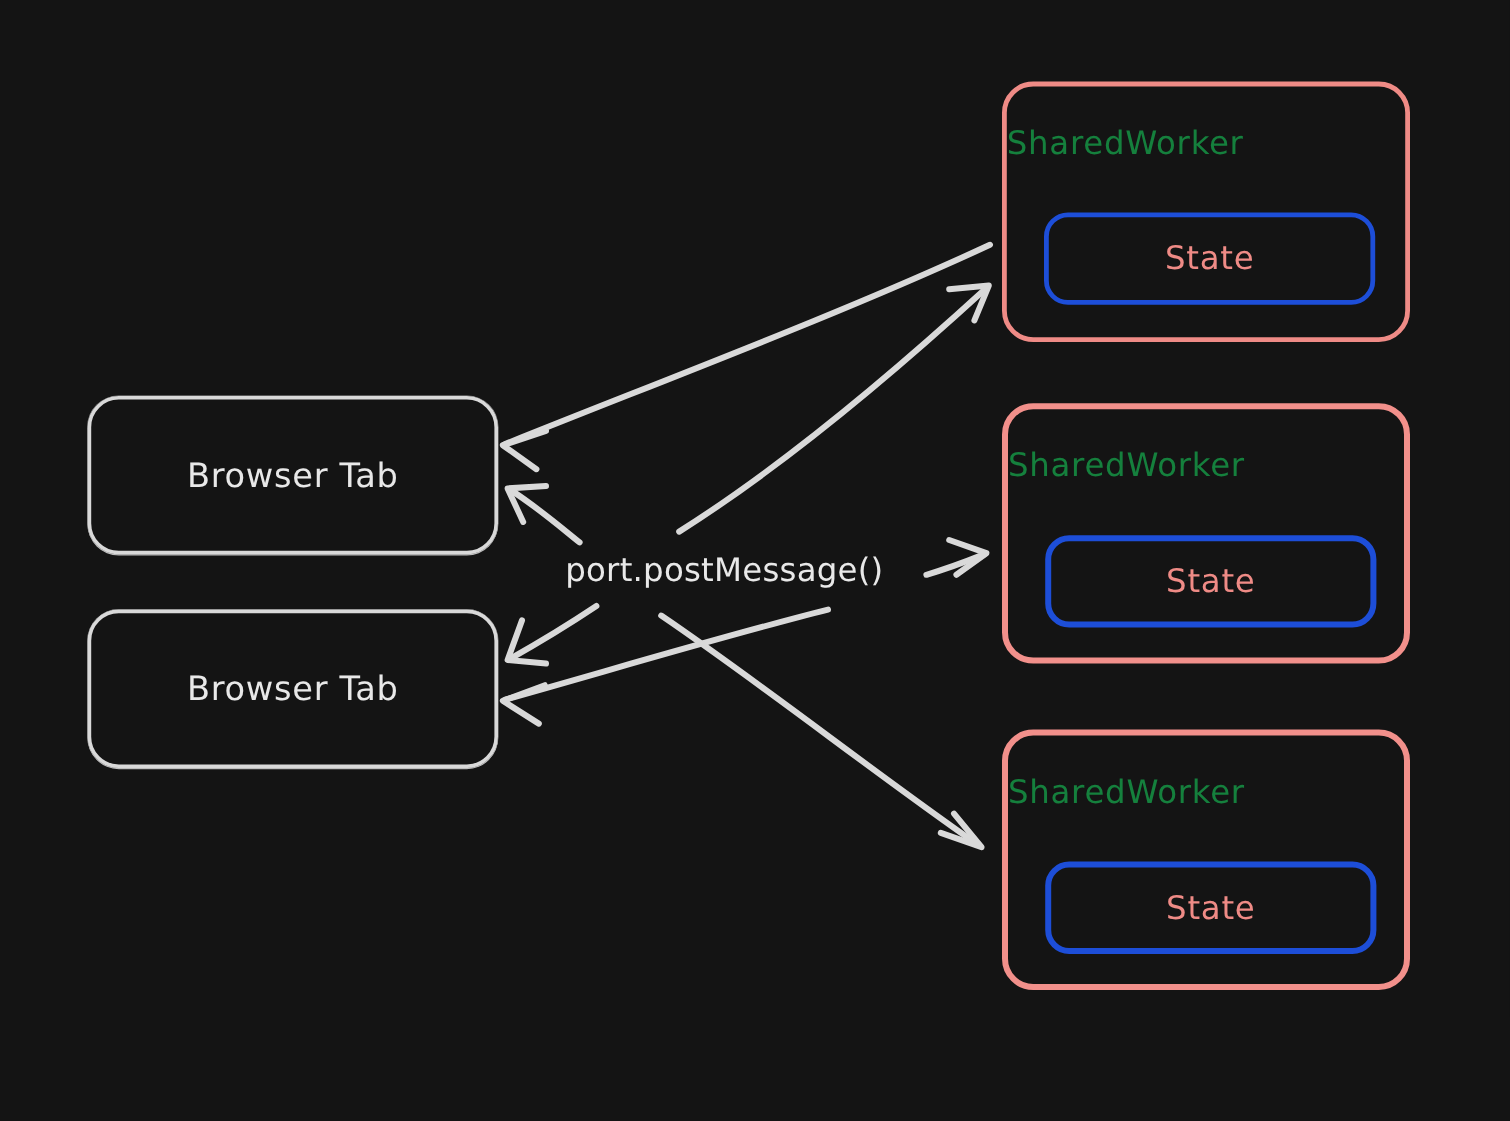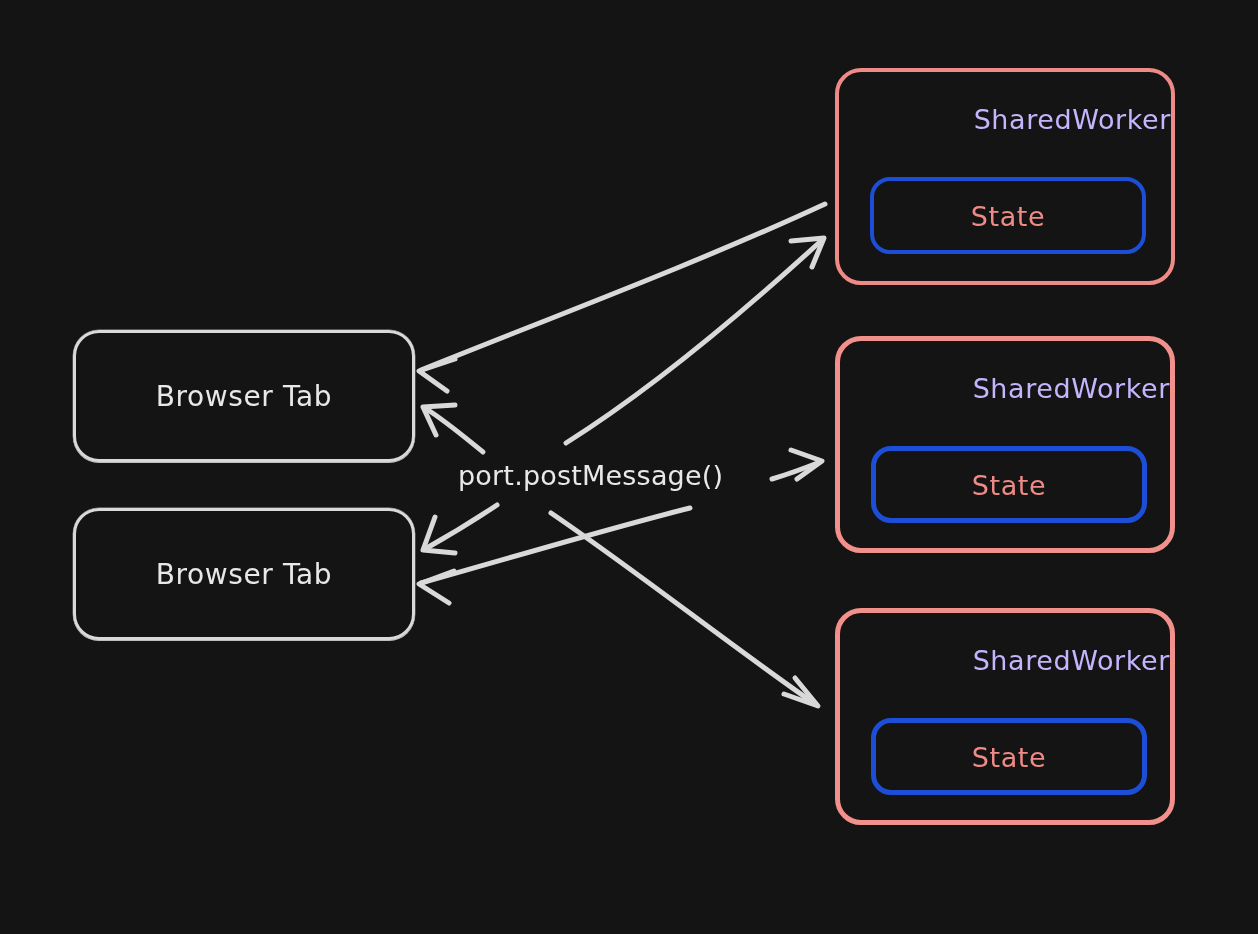--- a/index.html
+++ b/index.html
@@ -66,22 +66,22 @@
     border-radius: 26px;
   }
   .worker.emphasis {
     border-width: 5px;
     border-color: #f2908b;
   }
   .worker .worker-title {
     position: absolute;
     left: 0;
     width: 100%;
-    text-align: right;
-    color: #c4b5fd;
+    text-align: left;
+    color: #15803d;
     font-size: 27px;
     letter-spacing: 0.6px;
     white-space: nowrap;
   }
   .state-box {
     position: absolute;
     box-sizing: border-box;
     border: 4px solid #1d4ed8;
     border-radius: 20px;
     background: transparent;
@@ -177,15 +177,15 @@
     </div>
   </div>
 
   <div class="node worker emphasis" style="left:835px; top:608px; width:340px; height:217px;">
     <span class="worker-title" style="top:32px;">SharedWorker</span>
     <div class="state-box emphasis" style="left:31px; top:105px; width:276px; height:77px;">
       <span class="node-label">State</span>
     </div>
   </div>
 
-  <div class="edge-label" style="left:458px; top:460px;">port.postMessage()</div>
+  <div class="edge-label" style="left:471px; top:460px;">port.postMessage()</div>
 
 </div>
 
 </body></html>

